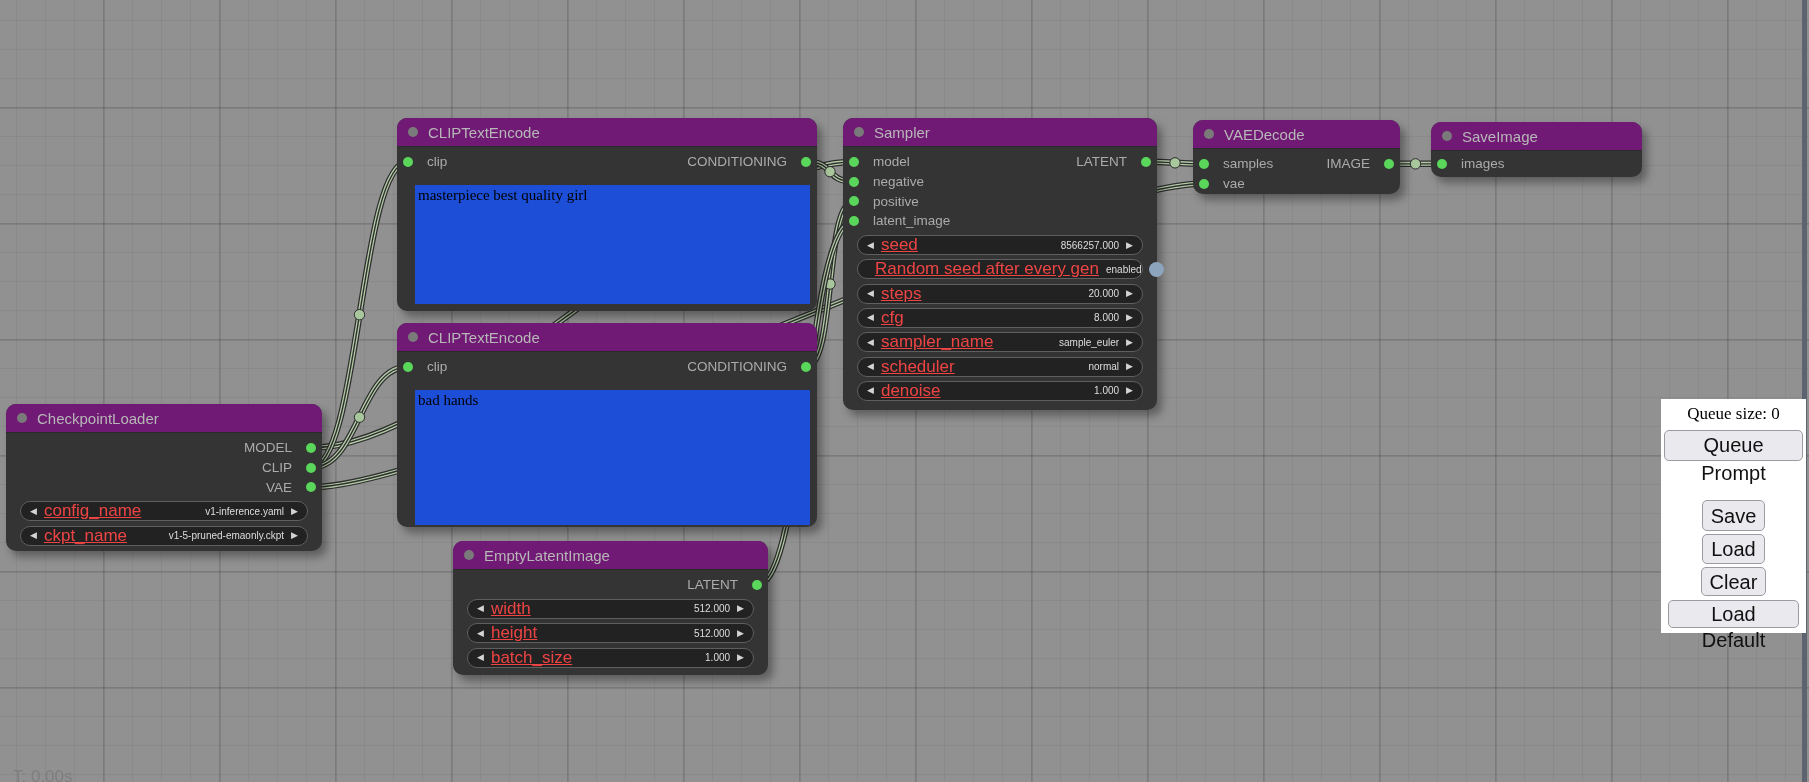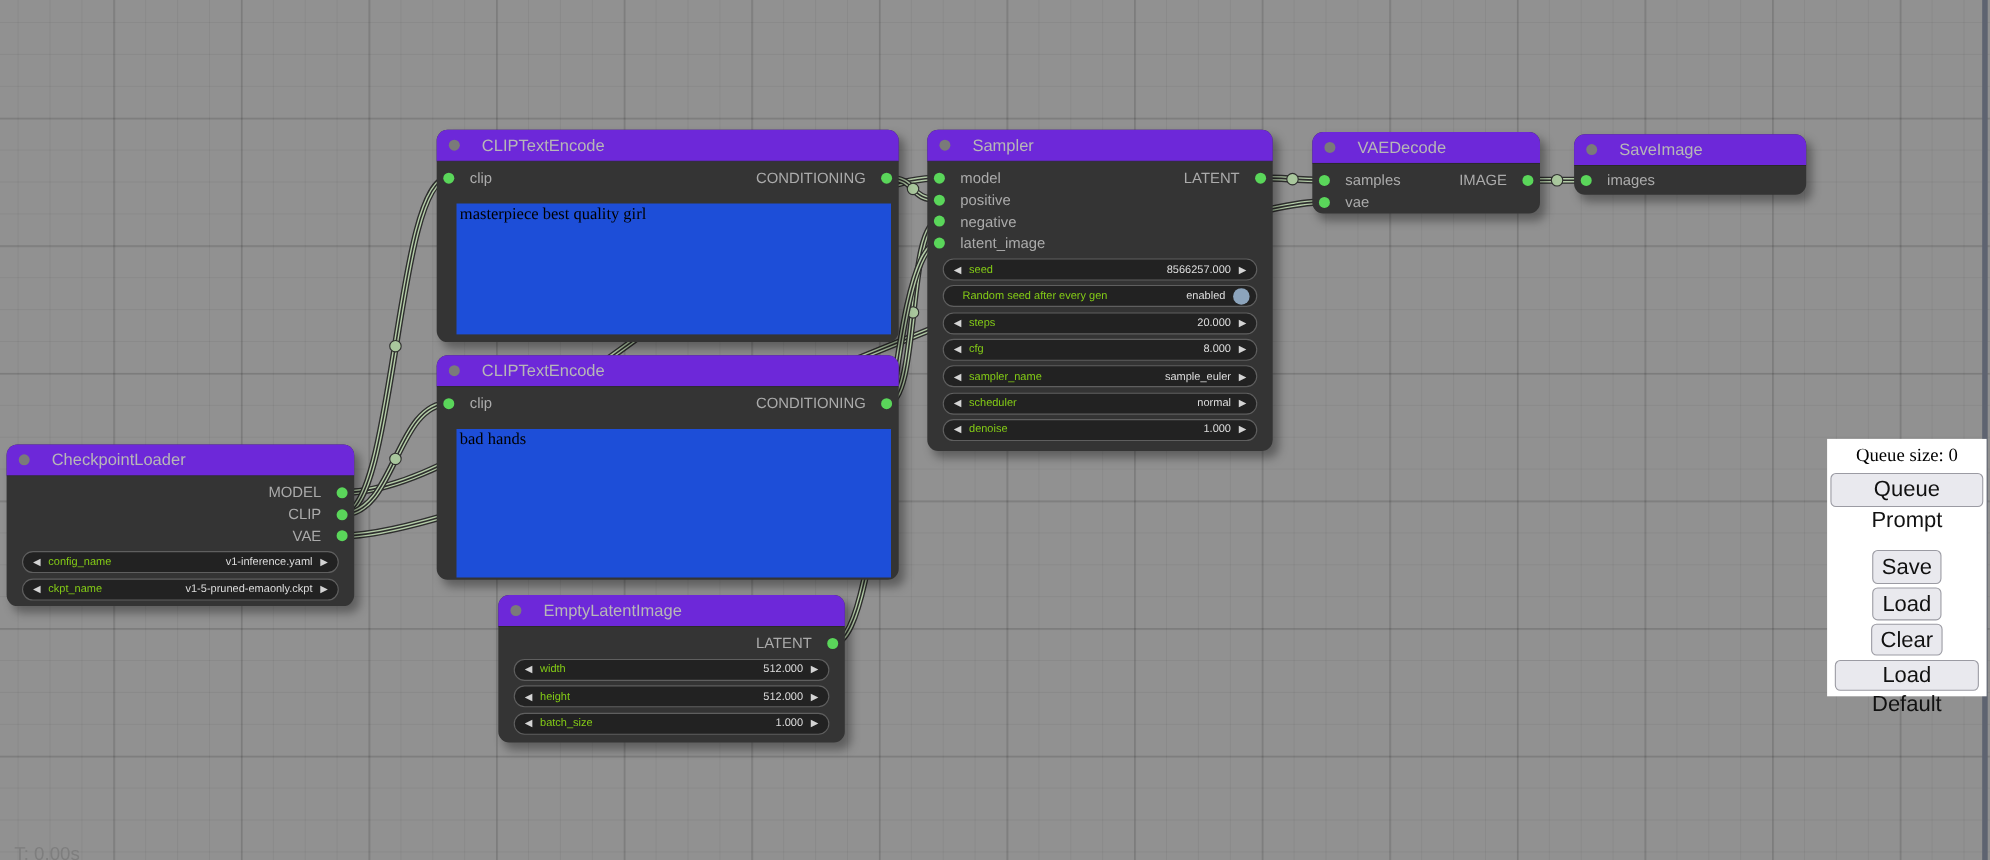--- a/index.html
+++ b/index.html
@@ -16,39 +16,39 @@
     background-size:116px 116px, 116px 116px, 29px 29px, 29px 29px;
     background-position:-13px -9px;
   }
   #wires { position:absolute; left:0; top:0; z-index:1; pointer-events:none; }
   .edge-strip { position:absolute; top:0; right:2px; width:5px; height:100%;
                 background:#5e6370; z-index:2; }
 
   
   .node { position:absolute; z-index:2; background:#343434; border-radius:10px;
           box-shadow:5px 6px 9px rgba(0,0,0,0.35); color:#ababab; }
-  .ntitle { height:29px; display:flex; align-items:center; gap:20px; padding-left:11px;
-            background:#6d28d9; border-radius:10px 10px 0 0;
+  .ntitle { height:29px; display:flex; align-items:center; gap:10px; padding-left:11px;
+            background:#701a75; border-radius:10px 10px 0 0;
             border-bottom:1px solid #2a2a2a; }
   .tdot { width:10px; height:10px; border-radius:50%; background:#7a7a7a; flex:0 0 auto; }
   .ttext { font-size:15px; color:#b7b7b7; white-space:nowrap; }
   .nbody { padding-top:5px; }
   .row { height:19.7px; display:flex; align-items:center; padding:0 6px; }
   .row.between { justify-content:space-between; }
   .row.out-only { justify-content:flex-end; }
   .slot { display:flex; align-items:center; gap:14px; }
   .pdot { width:10px; height:10px; border-radius:50%; background:#5ad65a; flex:0 0 auto; }
   .slabel { font-size:13.5px; color:#ababab; white-space:nowrap; }
 
   
   .widget { height:20px; margin:4.3px 14px 0 14px; background:#222222;
             border:1px solid #5f5f5f; border-radius:10px;
             display:flex; align-items:center; padding:0 9px; gap:7px; }
   .warr { font-size:9px; color:#d4d4d4; flex:0 0 auto; line-height:1; }
-  .wlabel { font-size:10px; color:#84cc16; white-space:nowrap; }
+  .wlabel { font-size:17px; color:#ef4444; white-space:nowrap;text-decoration:underline; }
   .wvalue { font-size:10px; color:#dedede; margin-left:auto; white-space:nowrap; }
   .widget.toggle .wlabel { margin-left:8px; }
   .toggle-dot { width:15px; height:15px; border-radius:50%; background:#8ca4bc;
                 flex:0 0 auto; margin-right:-3px; }
 
   .textbox { background:#1d4ed8; color:#000; margin:13px 7px 0 18px;
              font-family:"Liberation Serif", serif; font-size:15px;
              padding:1px 3px; line-height:1.25; overflow:hidden; }
 
   
@@ -203,27 +203,27 @@
           <span class="slabel">model</span>
         </div>
         <div class="slot">
           <span class="slabel">LATENT</span>
           <span class="pdot"></span>
         </div>
       </div>
       <div class="row">
         <div class="slot">
           <span class="pdot"></span>
+          <span class="slabel">negative</span>
+        </div>
+      </div>
+      <div class="row">
+        <div class="slot">
+          <span class="pdot"></span>
           <span class="slabel">positive</span>
-        </div>
-      </div>
-      <div class="row">
-        <div class="slot">
-          <span class="pdot"></span>
-          <span class="slabel">negative</span>
         </div>
       </div>
       <div class="row">
         <div class="slot">
           <span class="pdot"></span>
           <span class="slabel">latent_image</span>
         </div>
       </div>
 
       <div class="widget">

